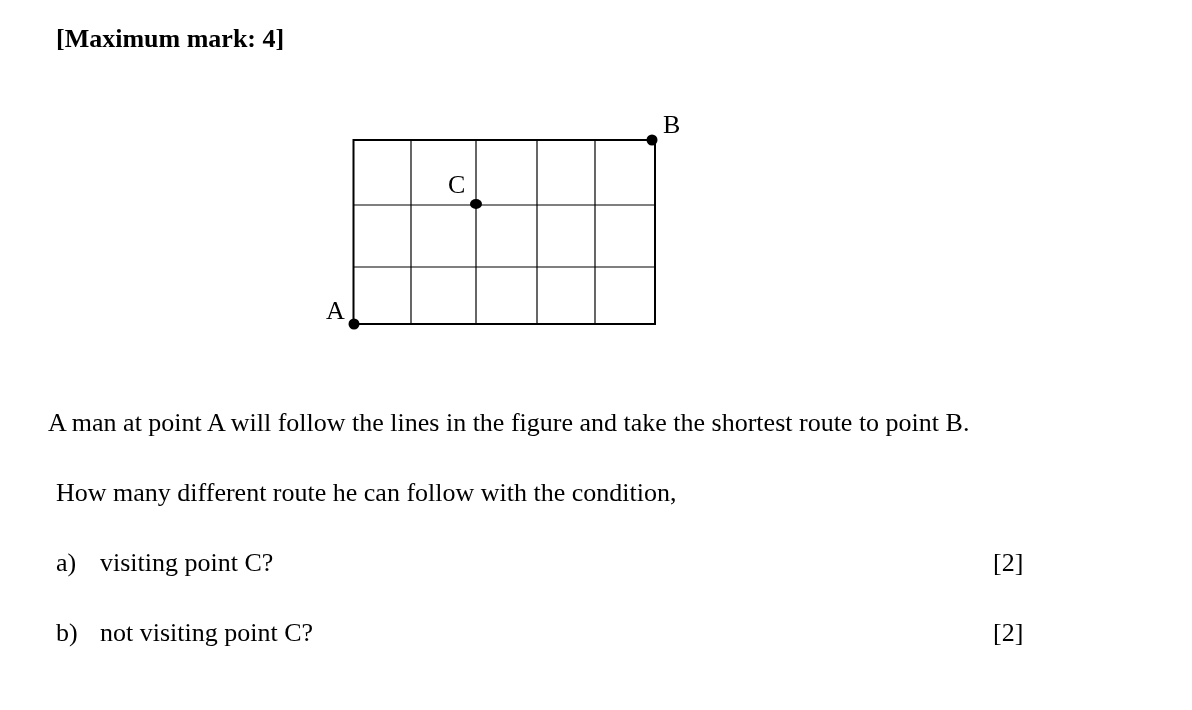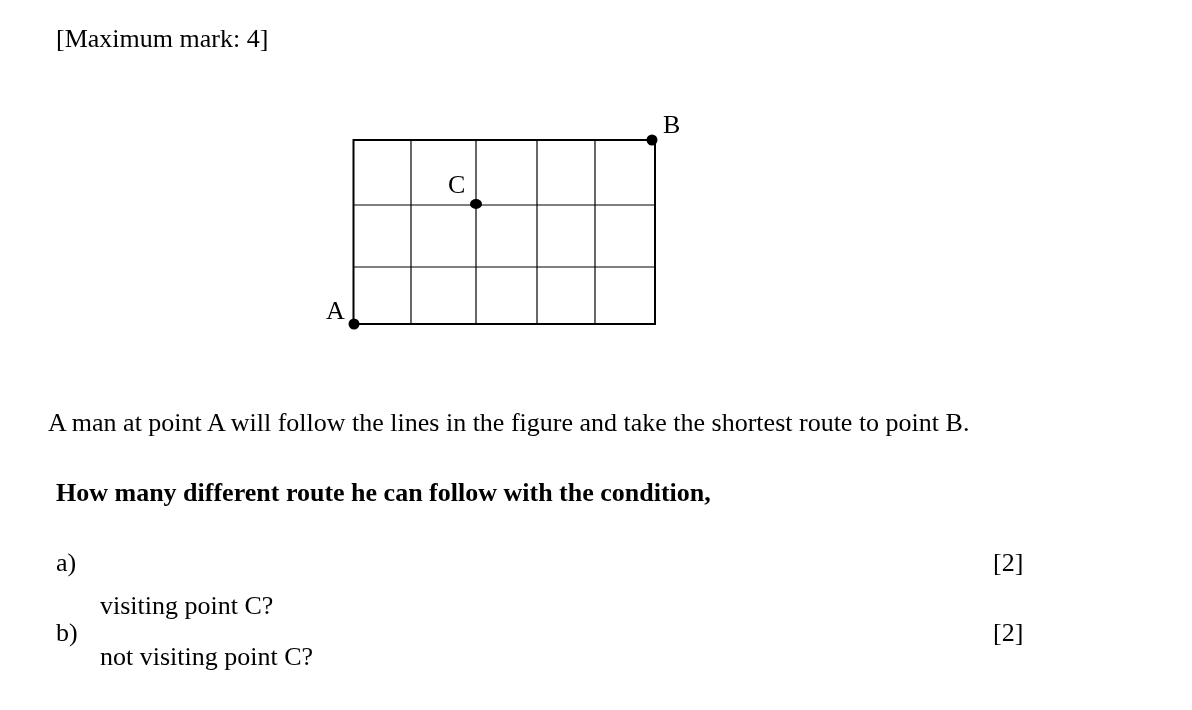--- a/index.html
+++ b/index.html
@@ -1,26 +1,26 @@
 <!DOCTYPE html>
 <html><head>
 <meta charset="utf-8">
 <style>
   html, body { margin:0; padding:0; background:#ffffff; }
   body { width:1192px; height:710px; position:relative; overflow:hidden;
          font-family:"Liberation Serif", "DejaVu Serif", serif; color:#000; }
   .txt { position:absolute; font-size:26px; white-space:nowrap; line-height:1; }
-  #header { left:56px; top:26px; }
+  #header { left:56px; top:26px;font-weight:bold; }
   #para1 { left:48px; top:410px; }
-  #para2 { left:56px; top:480px;font-weight:bold; }
+  #para2 { left:56px; top:480px; }
   .qlabel { position:absolute; font-size:26px; line-height:1; }
   #qa-label { left:56px; top:550px; }
-  #qa-text { left:100px; top:550px;margin-top:43px; }
+  #qa-text { left:100px; top:550px; }
   #qb-label { left:56px; top:620px; }
-  #qb-text { left:100px; top:620px;margin-top:24px; }
+  #qb-text { left:100px; top:620px; }
   #qa-mark { left:993px; top:550px; }
   #qb-mark { left:993px; top:620px; }
   svg#figure { position:absolute; left:0; top:0; }
   .pt-label { font-family:"Liberation Serif", "DejaVu Serif", serif; font-size:26px; }
 </style>
 </head>
 <body>
 
 <div class="txt" id="header">[Maximum mark: 4]</div>
 

